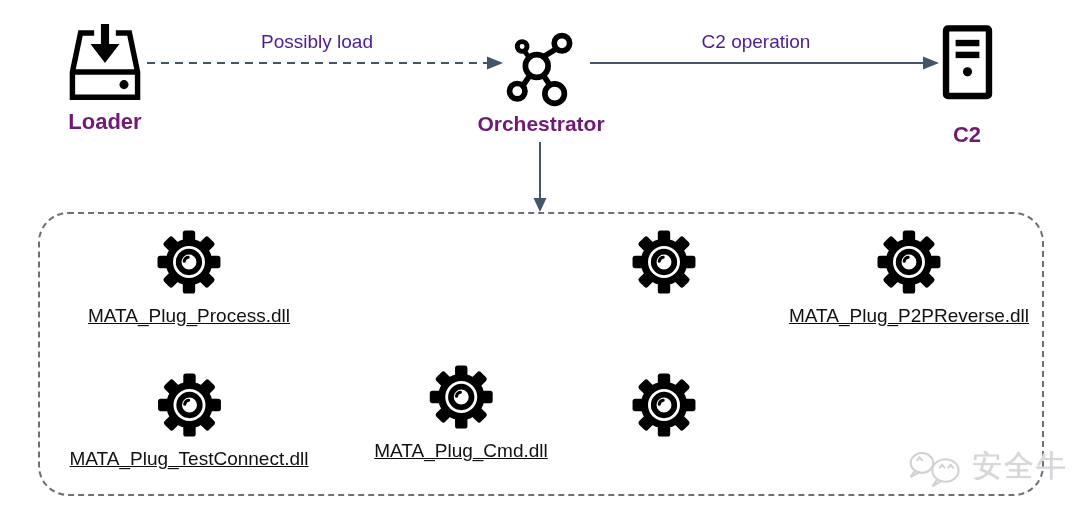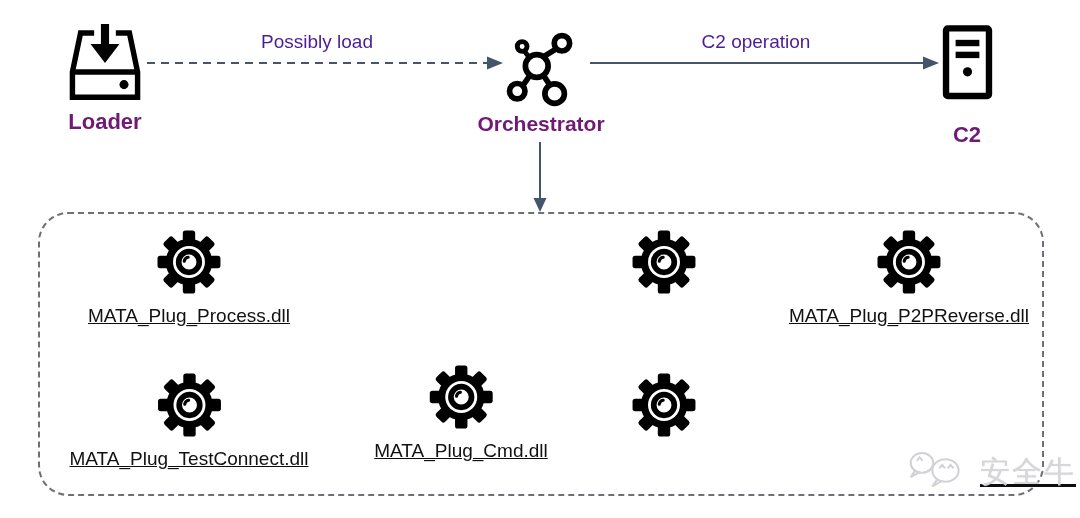--- a/index.html
+++ b/index.html
@@ -24,21 +24,21 @@
   }
   .plugin{
     position:absolute; transform:translateX(-50%);
     display:flex; flex-direction:column; align-items:center; gap:10px;text-decoration:underline;
   }
   .plugin-label{
     font-size:19px; color:#111; white-space:nowrap; text-align:center;
   }
   .watermark{
     position:absolute; left:906px; top:446px;
-    display:flex; align-items:flex-end; gap:12px;text-decoration:underline;
+    display:flex; align-items:flex-start; gap:4px;
   }
   .watermark-text{
     font-size:30px; color:#d7d7da; letter-spacing:2px; white-space:nowrap;
     text-shadow:0 0 1px #cdcdd1;
   }
   .defs-svg{position:absolute; width:0; height:0; overflow:hidden;}
 </style>
 </head>
 <body>
 

